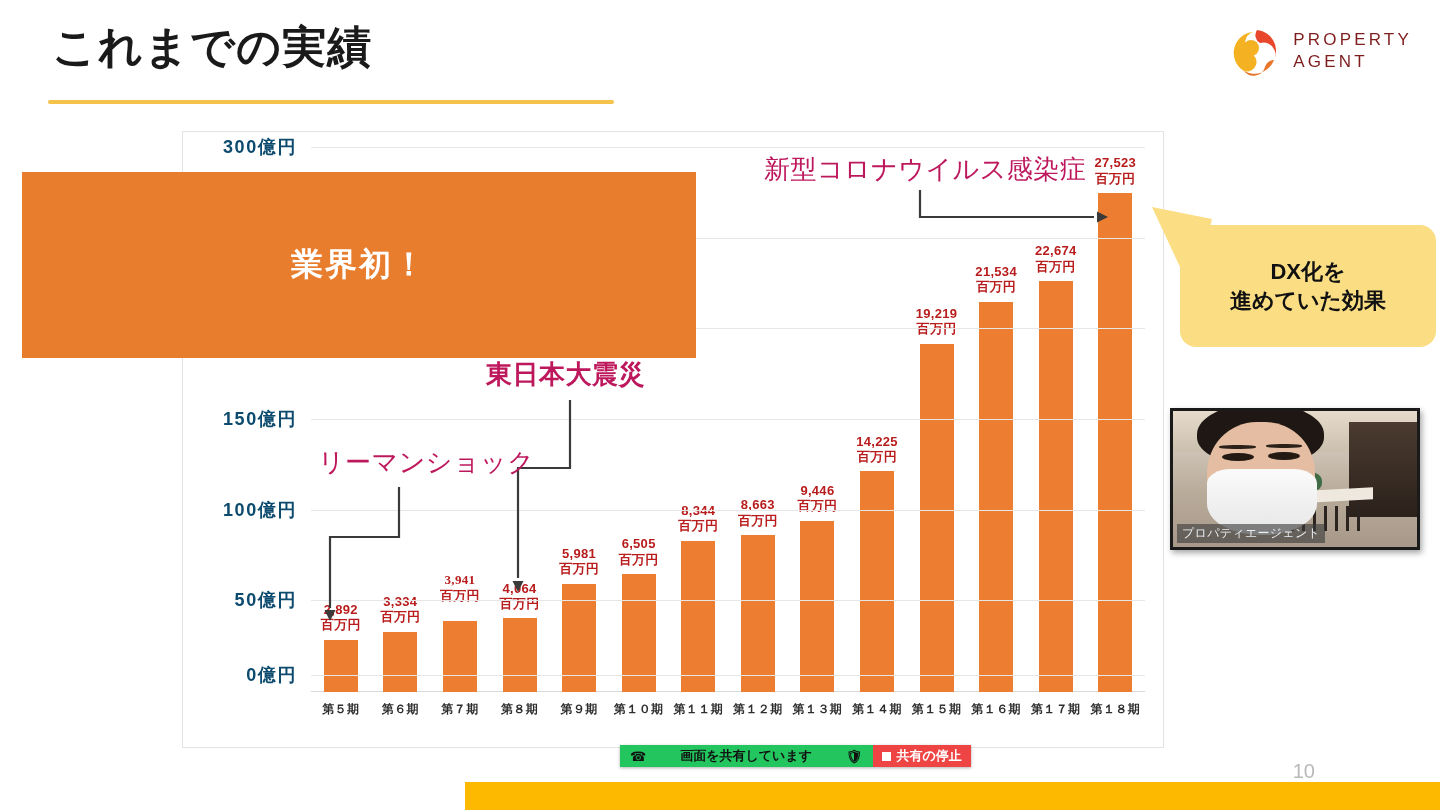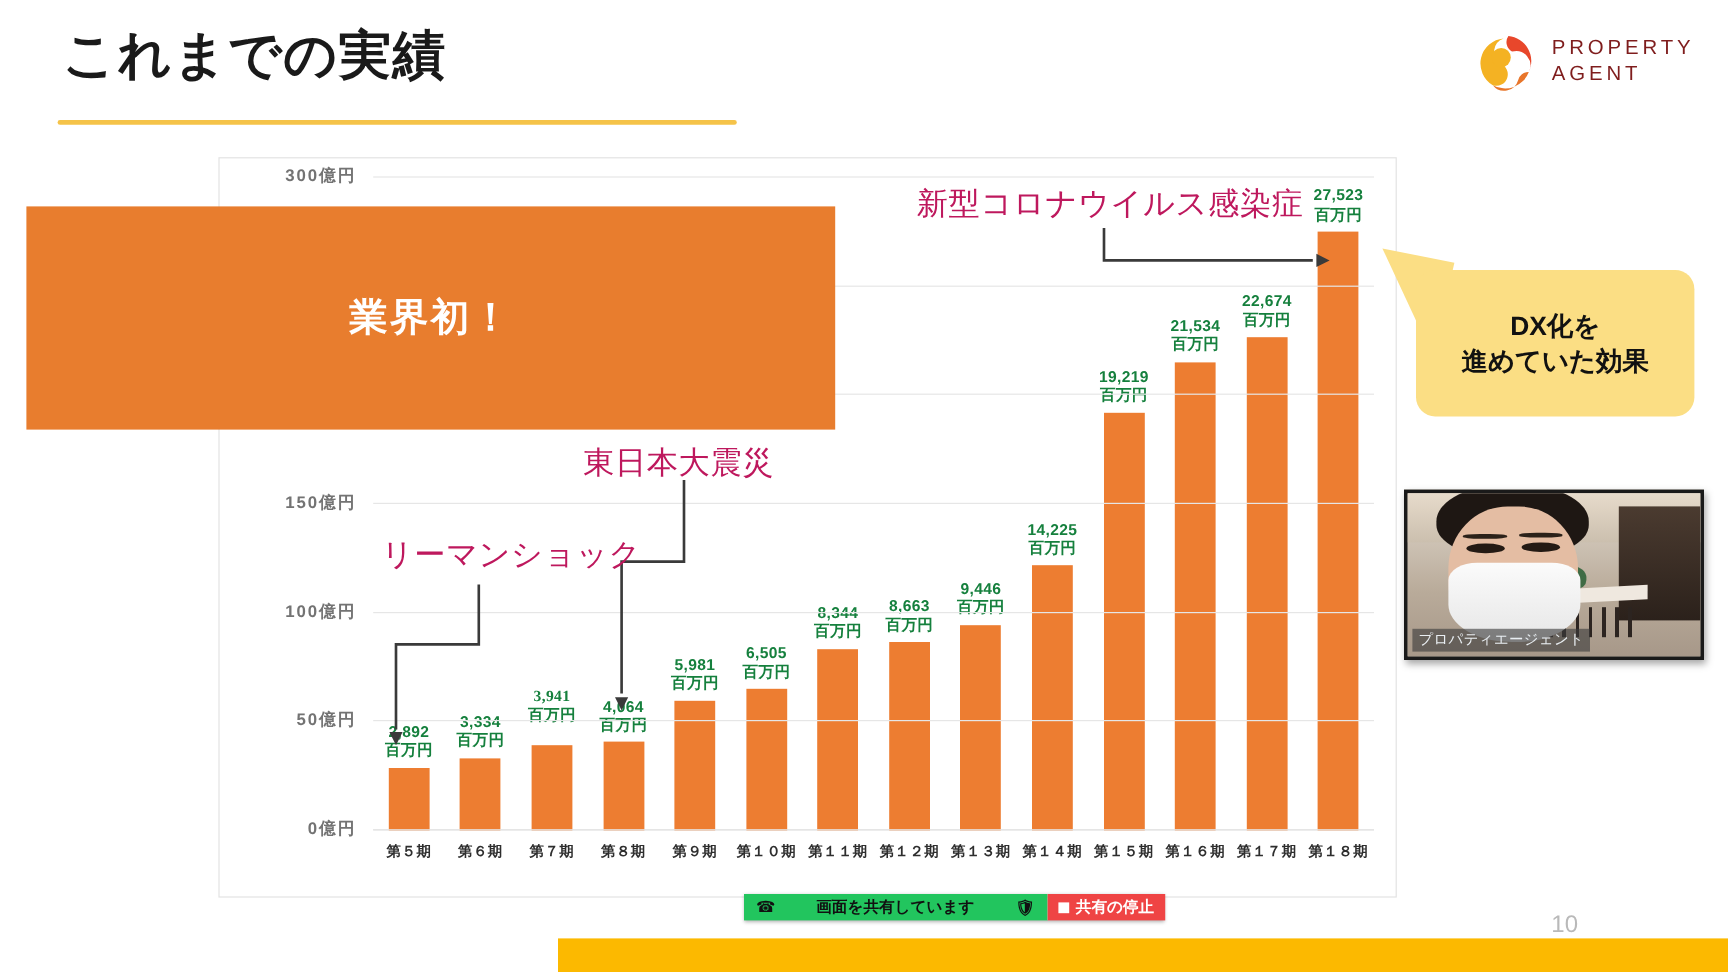--- a/index.html
+++ b/index.html
@@ -31,56 +31,56 @@
 
   
   .chart-panel{
     position:absolute;left:182px;top:131px;width:982px;height:617px;
     background:#fff;border:1px solid #e3e3e3;box-sizing:border-box;
   }
   .plot{position:absolute;left:128px;top:16px;right:18px;bottom:55px;}
   .gridline{position:absolute;left:0;right:0;height:1px;background:#e6e6e6;}
   .ytick{
     position:absolute;right:100%;margin-right:14px;transform:translateY(-50%);
-    white-space:nowrap;font-size:14px;font-weight:bold;color:#737373;letter-spacing:1.6px;
+    white-space:nowrap;font-size:18px;font-weight:bold;color:#0c4a6e;letter-spacing:1.6px;
   }
   .bars{position:absolute;left:0;right:0;bottom:0;top:0;display:flex;align-items:flex-end;}
   .bar-slot{flex:1;height:100%;position:relative;display:flex;flex-direction:column;
             justify-content:flex-end;align-items:center;}
   .bar{width:34px;background:#ED7D31;}
   .bar-label{
     position:absolute;width:90px;text-align:center;left:50%;transform:translateX(-50%);
-    font-size:13px;font-weight:bold;color:#15803d;line-height:1.18;letter-spacing:.3px;
+    font-size:13px;font-weight:bold;color:#b91c1c;line-height:1.18;letter-spacing:.3px;
   }
   .xtick{
     position:absolute;top:100%;margin-top:9px;left:50%;transform:translateX(-50%);
     white-space:nowrap;font-size:12px;font-weight:bold;color:#2e2e2e;letter-spacing:.4px;
   }
   .axis-bottom{position:absolute;left:0;right:0;bottom:0;height:1px;background:#d9d9d9;}
 
   
   .banner{
     position:absolute;left:22px;top:172px;width:674px;height:186px;
     background:#E87D2E;
     display:flex;flex-direction:column;align-items:center;justify-content:center;
     color:#fff;font-weight:bold;line-height:1.16;text-align:center;
   }
   .banner-l1{font-size:32px;letter-spacing:2px;}
   .banner-l2{font-size:44px;letter-spacing:1px;margin-top:4px;}
 
   
   .anno{position:absolute;font-size:26px;color:#be185d;white-space:nowrap;letter-spacing:.5px;}
   .anno-covid{left:764px;top:152px;}
-  .anno-quake{left:486px;top:368px;}
+  .anno-quake{left:486px;top:357px;font-weight:bold;}
   .anno-lehman{left:318px;top:445px;font-family:Liberation Mono, monospace;}
   .anno-svg{position:absolute;left:0;top:0;width:1440px;height:810px;pointer-events:none;}
 
   
   .callout{
-    position:absolute;left:1180px;top:225px;width:232px;height:122px;
+    position:absolute;left:1180px;top:225px;width:256px;height:122px;
     background:#FBDE84;border-radius:16px;
     display:flex;flex-direction:column;align-items:center;justify-content:center;
     font-weight:bold;font-size:22px;color:#111;line-height:1.32;text-align:center;
   }
   .callout-tail{position:absolute;left:1146px;top:205px;width:70px;height:100px;}
 
   
   .webcam{
     position:absolute;left:1170px;top:408px;width:250px;height:142px;
     border:3px solid #1a1a1a;box-sizing:border-box;overflow:hidden;
@@ -263,21 +263,21 @@
           </div>
           <div class="bar-slot">
             <div class="bar-label" style="bottom: 506.084px;">
               <div>27,523</div>
               <div>百万円</div>
             </div>
             <div class="bar" style="height: 499.084px; background: rgb(237, 125, 49);"></div>
             <div class="xtick">第１８期</div>
           </div>
         </div>
-    <div class="gridline" style="bottom: 0px;">
+    <div class="gridline" style="bottom: 16px;">
           <div class="ytick">0億円</div>
         </div>
         <div class="gridline" style="bottom: 90.6667px;">
           <div class="ytick">50億円</div>
         </div>
         <div class="gridline" style="bottom: 181.333px;">
           <div class="ytick">100億円</div>
         </div>
         <div class="gridline" style="bottom: 272px;">
           <div class="ytick">150億円</div>

